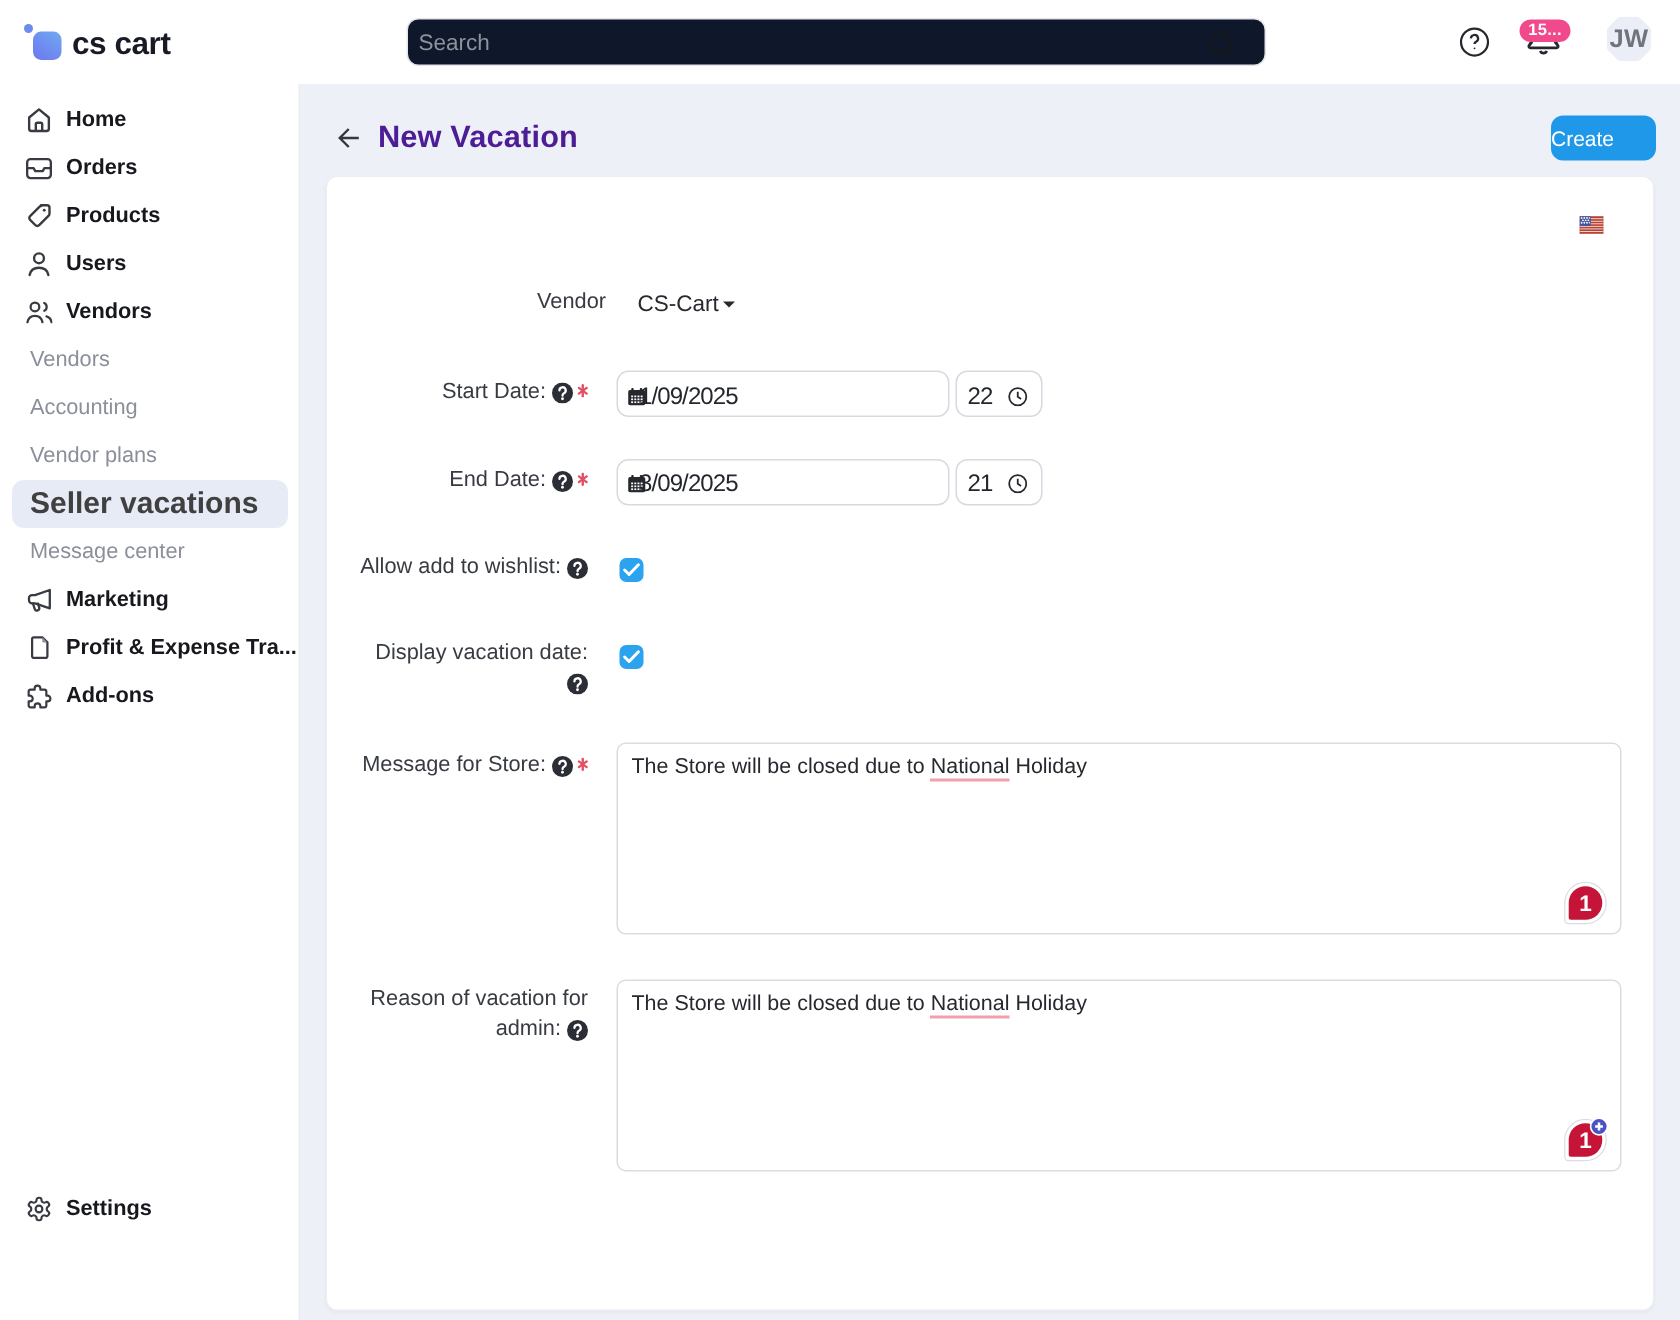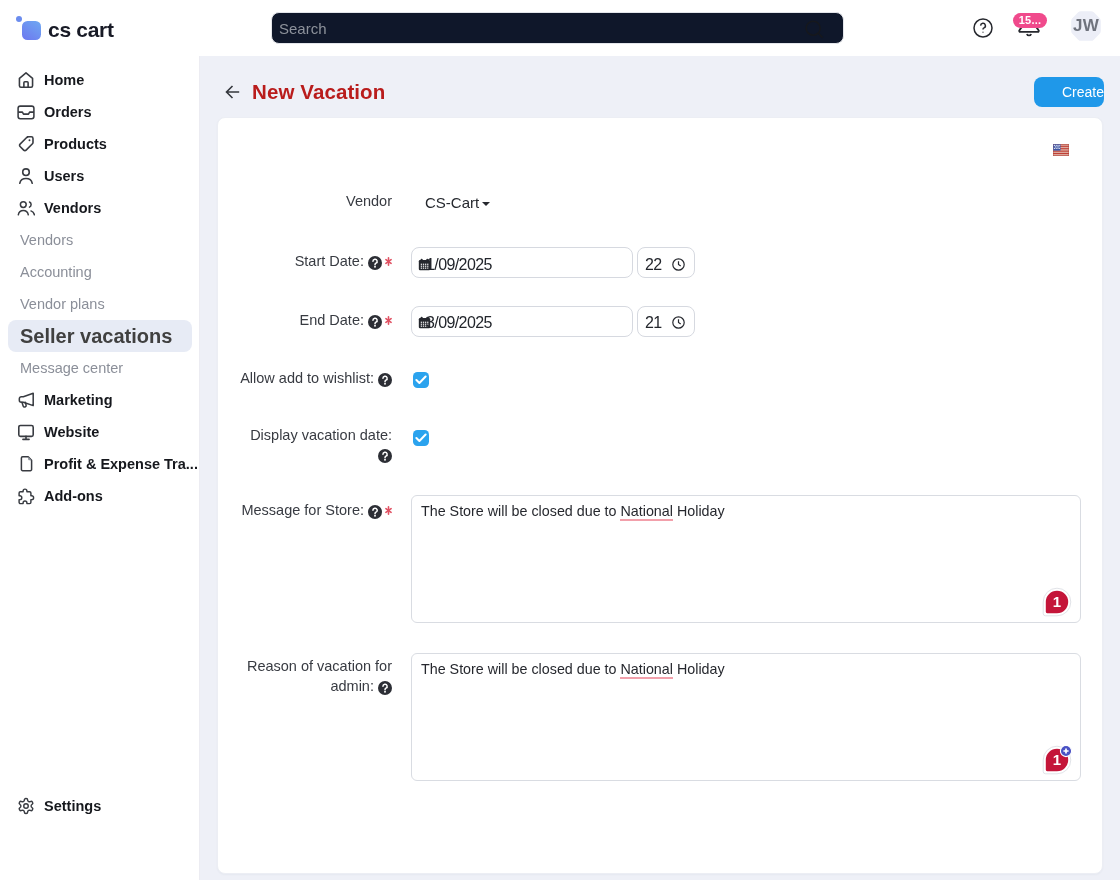--- a/index.html
+++ b/index.html
@@ -28,22 +28,22 @@
 .nav-item .lb { margin-left:44px; font-size:14.5px; font-weight:bold; color:#16181d; white-space:nowrap; }
 .nav-sub { height:32px; display:flex; align-items:center; }
 .nav-sub .lb { margin-left:20px; font-size:14.5px; color:#8b8f99; }
 .nav-sel { position:relative; height:32px; margin:0 8px; border-radius:8px; background:#e7ebf5; display:flex; align-items:center; }
 .nav-sel .lb { margin-left:12px; font-size:20px; font-weight:bold; color:#404040; }
 .nav-settings { position:absolute; left:0; top:734px; width:200px; height:32px; display:flex; align-items:center; }
 
 
 .main { position:absolute; left:200px; top:56px; width:920px; height:824px; background:#eef0f7; }
 .back { position:absolute; left:23px; top:81px; }
-.title { position:absolute; left:252px; top:80px; font-size:20.5px; font-weight:bold; color:#b91c1c; letter-spacing:0.1px; }
-.btn-create { position:absolute; left:1034px; top:77px; width:70px; height:30px; background:#1f98e9; border-radius:8px; color:#fff; font-size:14px; text-align:right; line-height:30px; }
+.title { position:absolute; left:252px; top:80px; font-size:20.5px; font-weight:bold; color:#4c1d95; letter-spacing:0.1px; }
+.btn-create { position:absolute; left:1034px; top:77px; width:70px; height:30px; background:#1f98e9; border-radius:8px; color:#fff; font-size:14px; text-align:left; line-height:30px; }
 
 .card { position:absolute; left:217px; top:117px; width:886px; height:757px; background:#fff; border-radius:8px; border:1px solid #eceef4; box-shadow:0 1px 2px rgba(25,39,80,0.04); }
 .lab { position:absolute; font-size:14.5px; color:#383b42; text-align:right; }
 .q { display:inline-block; width:14px; height:14px; vertical-align:-4px; }
 .inp { position:absolute; background:#fff; border:1px solid #d6d9e0; border-radius:8px; }
 .val { font-size:16px; color:#23262c; letter-spacing:-0.6px; }
 .cbx { position:absolute; width:16px; height:16px; background:#2ba3ee; border-radius:4.5px; display:flex; align-items:center; justify-content:center; }
 .tarea { position:absolute; left:195px; width:670px; height:128px; background:#fff; border:1px solid #d9dce2; border-radius:6px; font-size:14.3px; color:#26282e; padding:6.5px 9px; }
 .nat { border-bottom:2px solid #f2a0ab;text-align:center; }
 .ltbadge { position:absolute; width:30px; height:30px; }
@@ -144,29 +144,20 @@
         <span class="lb">Message center</span>
       </div>
     <div class="nav-item">
         <span class="ic">
       <svg width="18" height="18" viewBox="0 0 17 17" fill="none" stroke="#383b41" stroke-width="1.45" stroke-linejoin="round">
             <path d="M15.3 2.2v11.6L6 10.6H4.1a1.9 1.9 0 0 1-1.9-1.9V7.3a1.9 1.9 0 0 1 1.9-1.9H6z"></path>
             <path d="M4.7 10.7l1.1 3.4a1.45 1.45 0 0 0 2.8-.9l-.8-2.5" stroke-linecap="round"></path>
           </svg>
     </span>
         <span class="lb">Marketing</span>
-      </div>
-    <div class="nav-item">
-        <span class="ic">
-      <svg width="18" height="18" viewBox="0 0 17 17" fill="none" stroke="#383b41" stroke-width="1.5" stroke-linecap="round">
-            <rect x="1.7" y="2.4" width="13.6" height="10.2" rx="1.6"></rect>
-            <path d="M8.5 12.6v2.6M5.6 15.5h5.8"></path>
-          </svg>
-    </span>
-        <span class="lb">Website</span>
       </div>
     <div class="nav-item">
         <span class="ic">
       <svg width="17" height="17.5" viewBox="0 0 17 17" fill="none" stroke="#383b41" stroke-width="1.5" stroke-linejoin="round">
             <path d="M10.2 1.6H4.6a1.2 1.2 0 0 0-1.2 1.2v11.4a1.2 1.2 0 0 0 1.2 1.2h7.8a1.2 1.2 0 0 0 1.2-1.2V5z"></path>
             <path d="M10.2 1.6 13.6 5h-2.6a0.8 0.8 0 0 1-.8-.8z" fill="#8f949c" stroke="none"></path>
           </svg>
     </span>
         <span class="lb">Profit &amp; Expense Tra...</span>
       </div>
@@ -220,21 +211,21 @@
       <circle cx="2.3" cy="2.9" r="0.6"></circle>
       <circle cx="4.1" cy="2.9" r="0.6"></circle>
       <circle cx="5.9" cy="2.9" r="0.6"></circle>
       <circle cx="1.4" cy="4.5" r="0.6"></circle>
       <circle cx="3.2" cy="4.5" r="0.6"></circle>
       <circle cx="5" cy="4.5" r="0.6"></circle>
       <circle cx="6.6" cy="4.5" r="0.5"></circle>
     </g>
 </svg>
 
-<div class="lab" style="left:245px; top:193px; width:147px;">Vendor</div>
+<div class="lab" style="left:257px; top:193px; width:147px;">Vendor</div>
 <div style="position:absolute;left:425px;top:193.5px;font-size:15px;color:#26292f;">CS-Cart <span style="display:inline-block;width:0;height:0;border-left:4.5px solid transparent;border-right:4.5px solid transparent;border-top:4.5px solid #26292f;vertical-align:2px;margin-left:-1px;"></span></div>
 
 <div class="lab" style="left:200px; top:253px; width:192px;">Start Date: <span class="q"><svg width="14" height="14" viewBox="0 0 14 14">
         <circle cx="7" cy="7" r="7" fill="#2c2e35"></circle>
         <path d="M4.95 5.3a2.1 2.1 0 1 1 3.05 1.85c-.62.3-.95.72-.95 1.35v.3" fill="none" stroke="#fff" stroke-width="1.5" stroke-linecap="round"></path>
         <circle cx="7" cy="10.8" r="0.95" fill="#fff"></circle>
       </svg></span><svg class="star" width="7" height="9" viewBox="0 0 7 9" style="margin-left:3px;vertical-align:0px;">
       <g stroke="#e05263" stroke-width="1.6" stroke-linecap="round">
         <line x1="3.5" y1="0.8" x2="3.5" y2="8.2"></line>
         <line x1="0.9" y1="2.6" x2="6.1" y2="6.4"></line>

